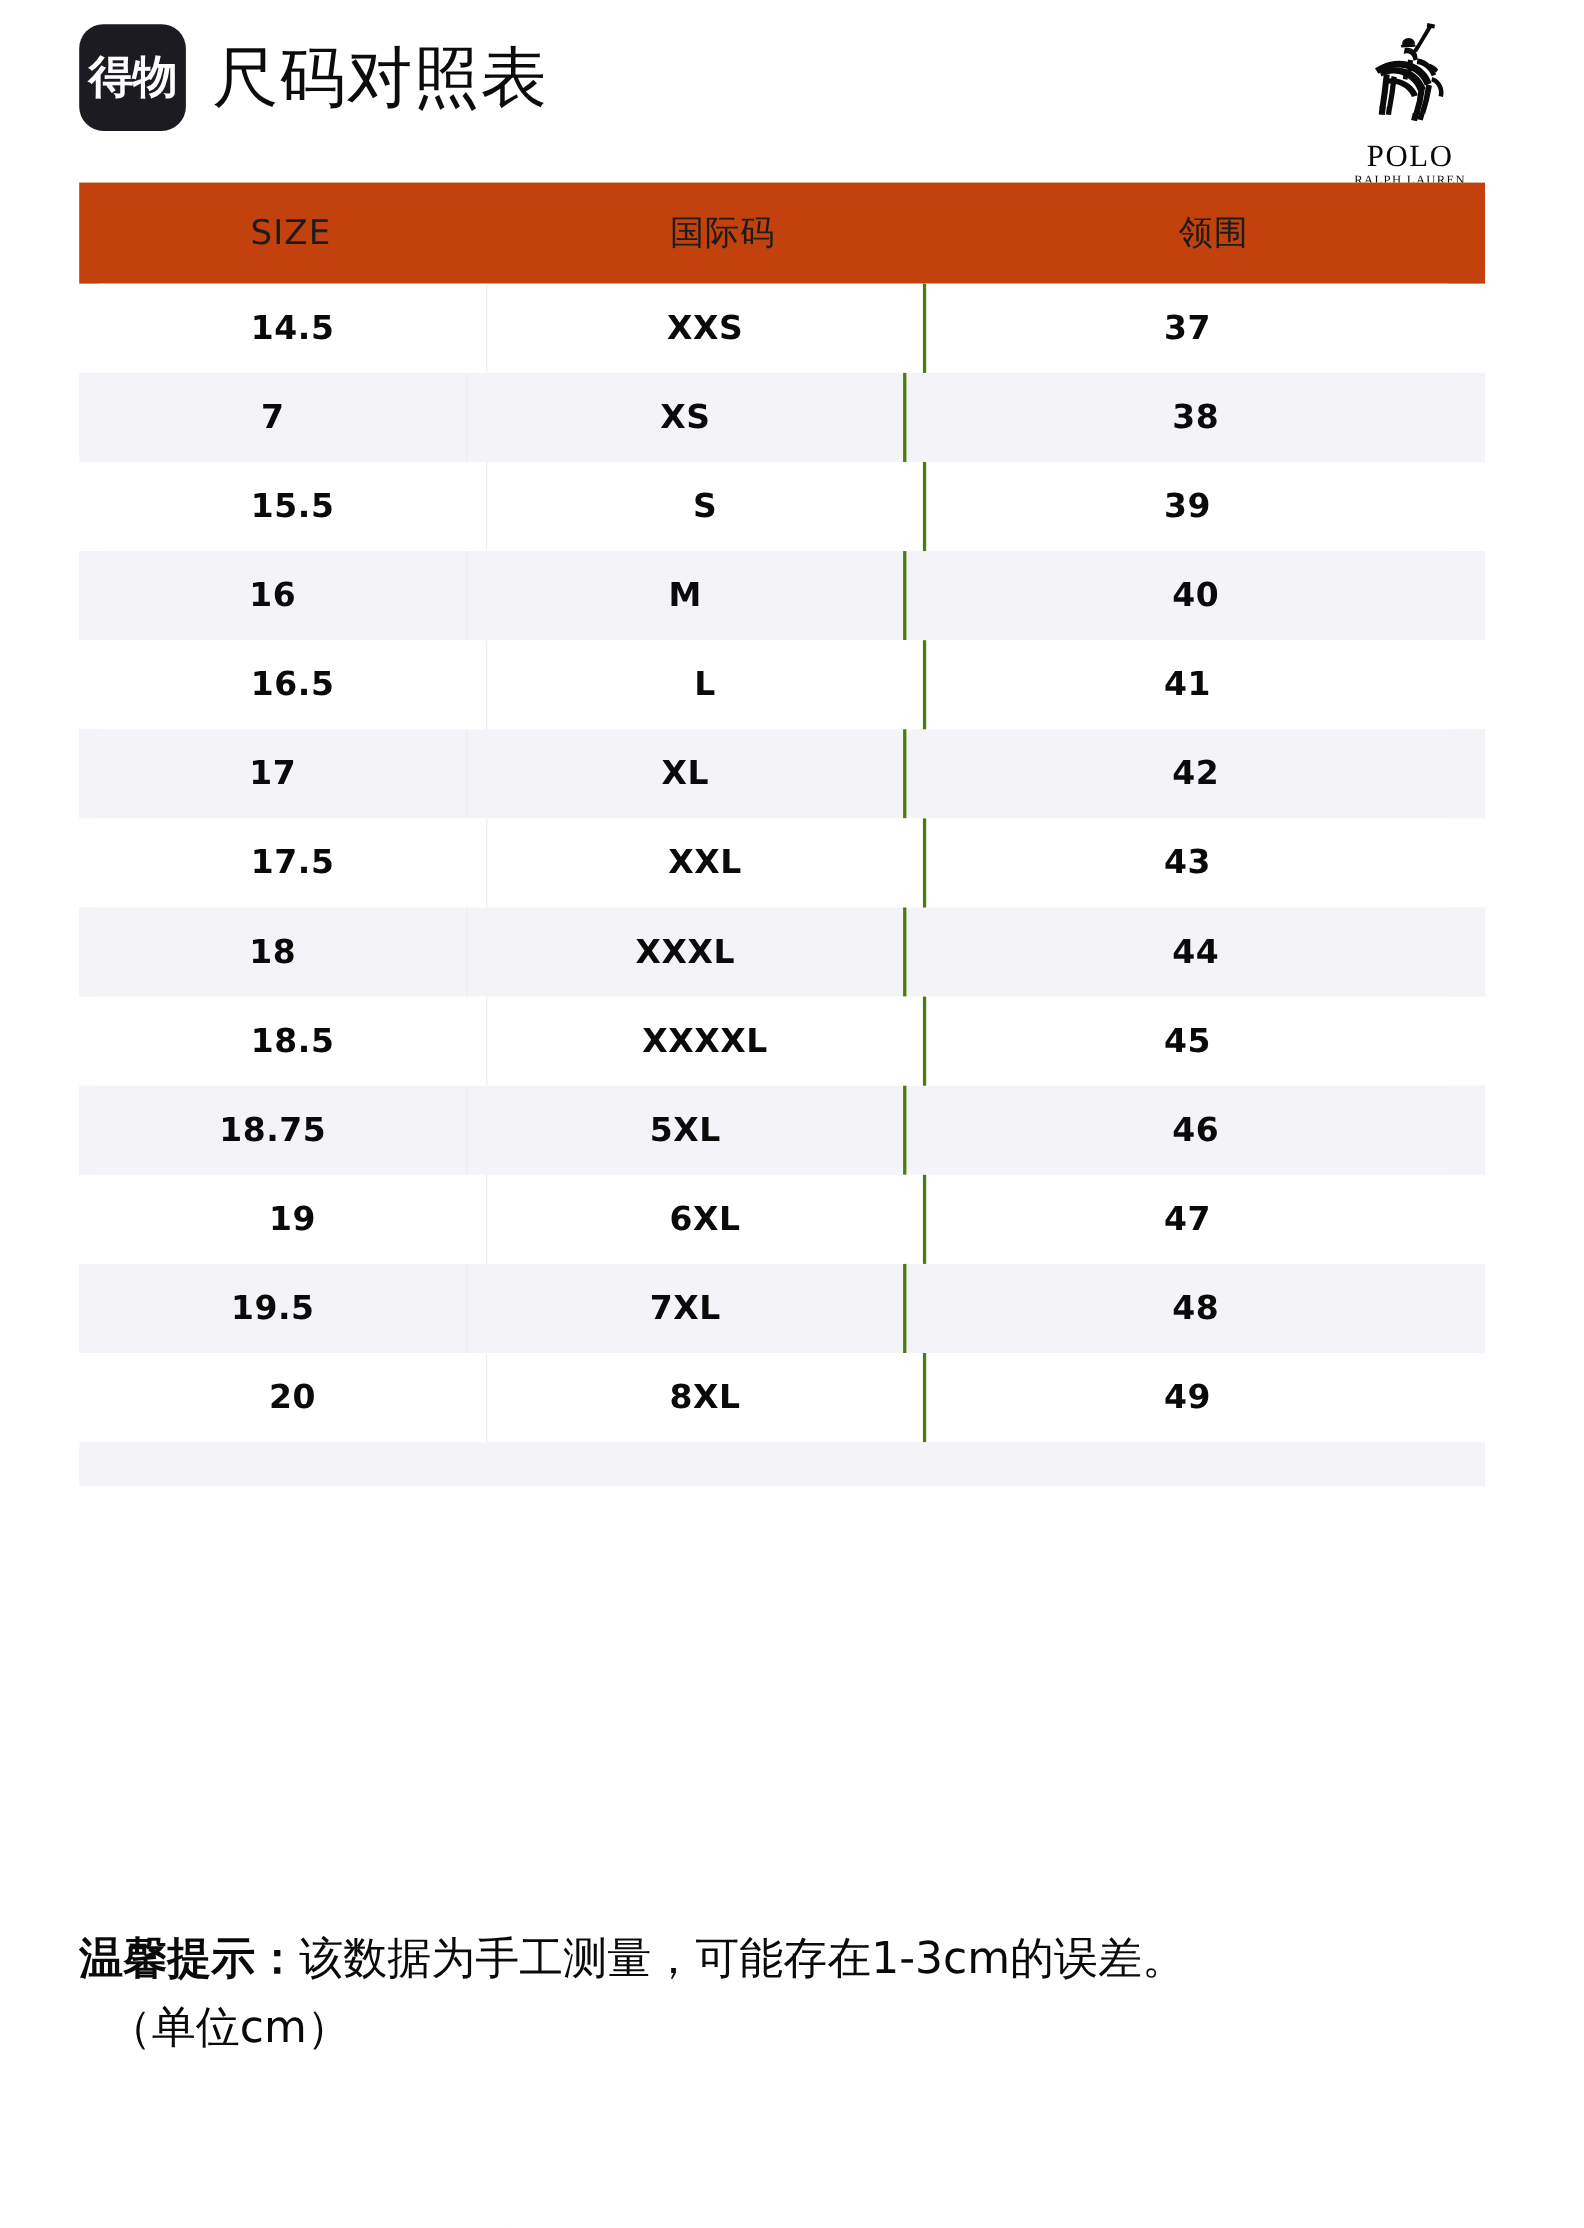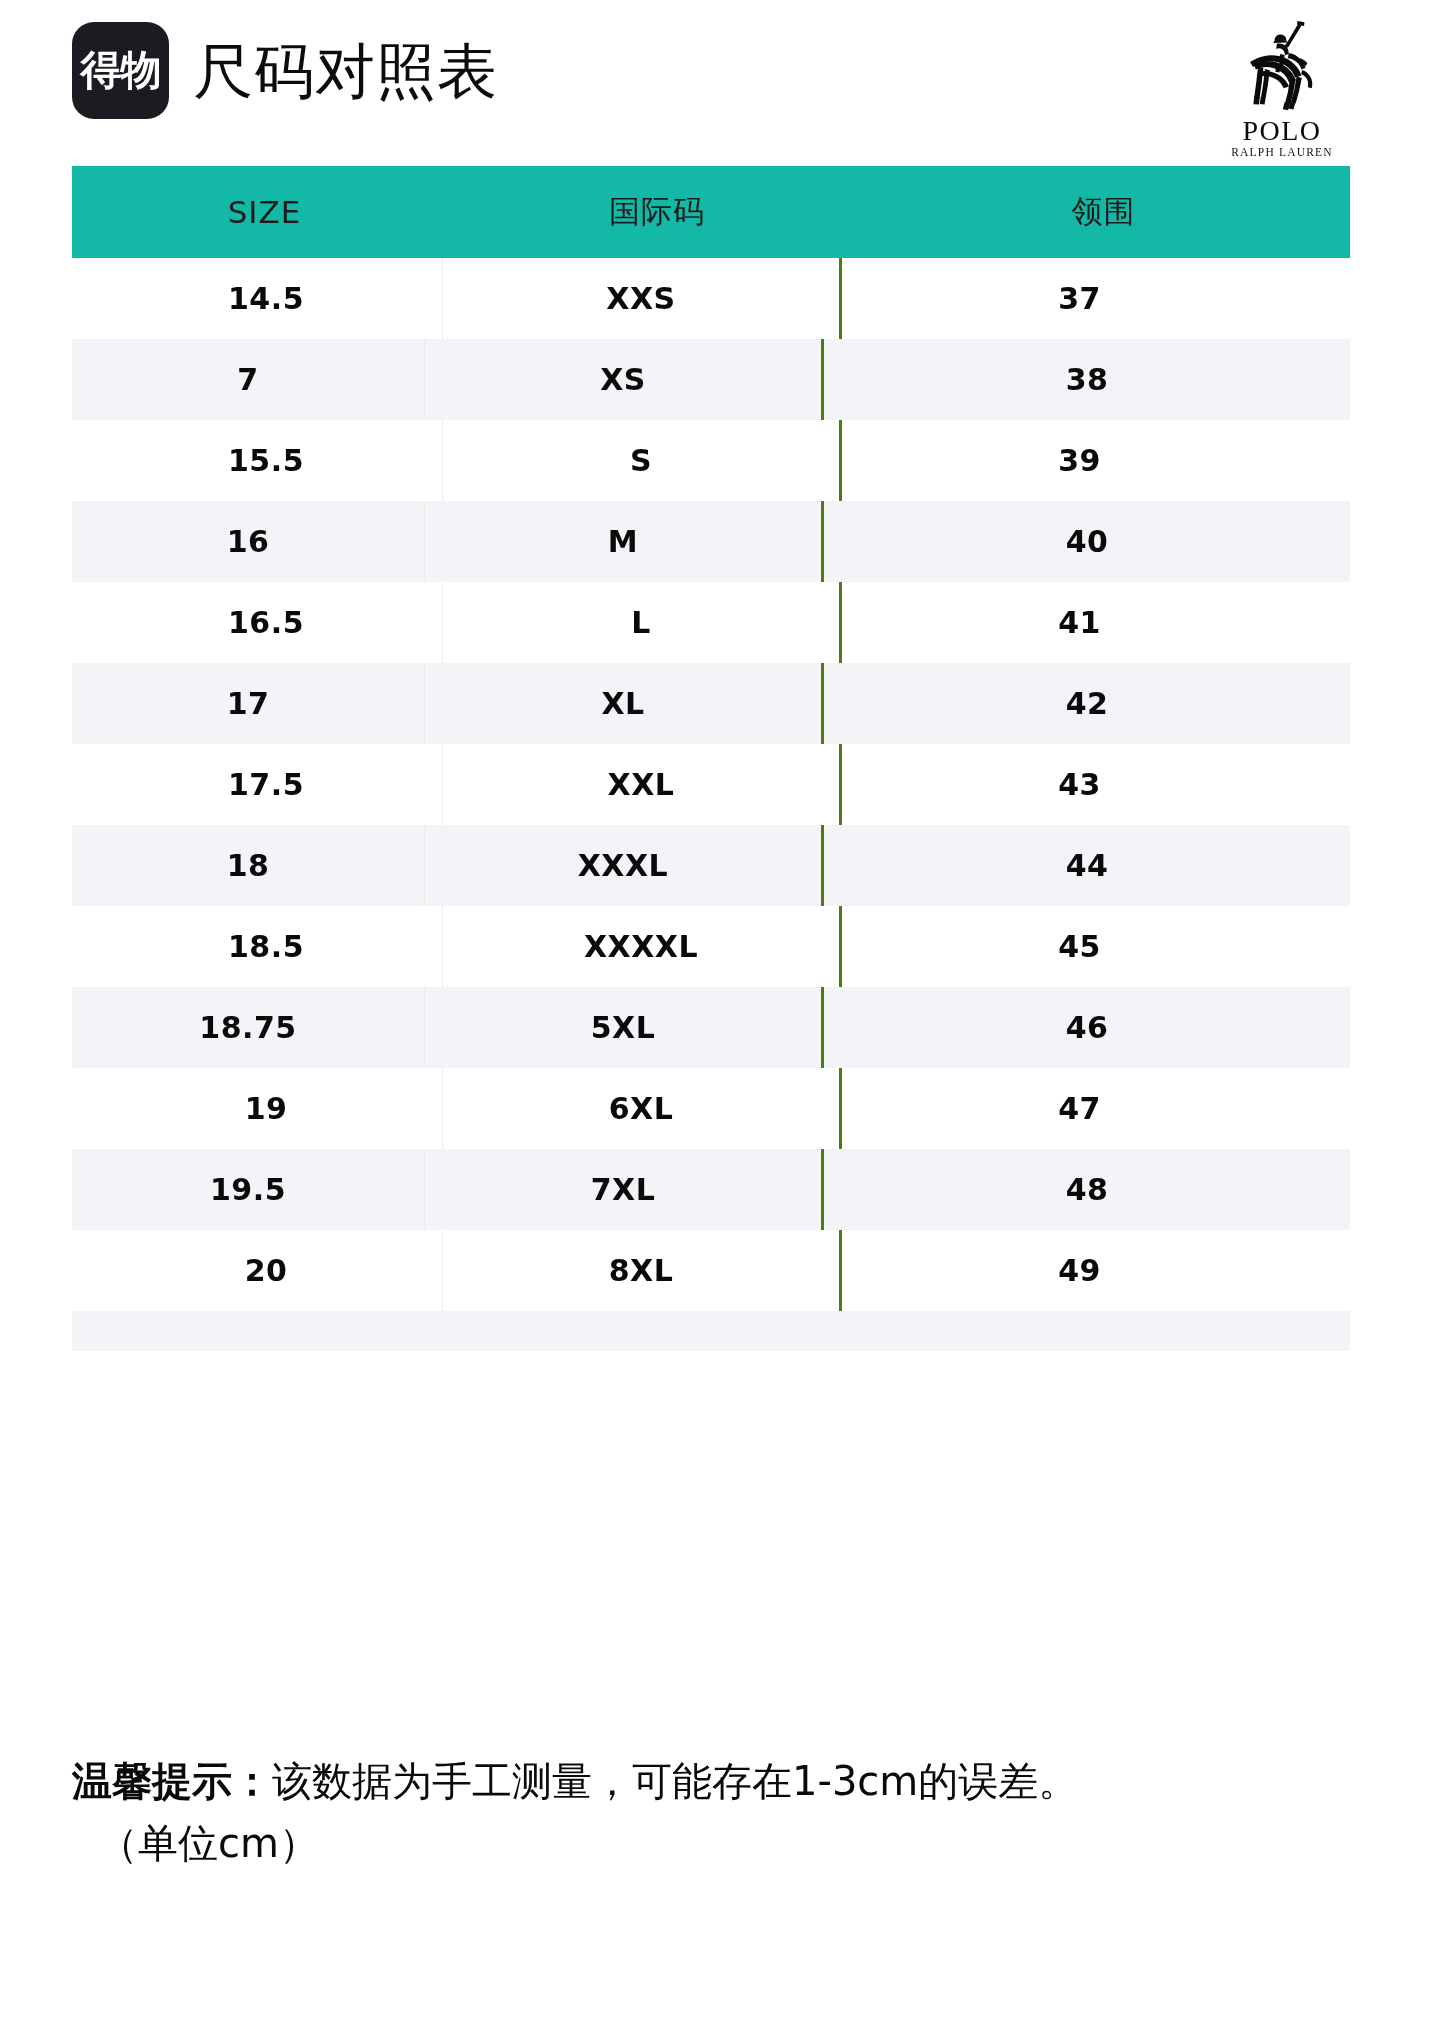--- a/index.html
+++ b/index.html
@@ -81,21 +81,21 @@
     align-items: center;
     margin-top: 2px;
   }
   .polo-mark { display:block; }
   .polo-word {
     font-family: "Liberation Serif", "DejaVu Serif", serif;
     font-size: 28px;
     letter-spacing: 1.5px;
     color: #0b0b0b;
     line-height: 1;
-    margin-top: 1px;
+    margin-top: 13px;
     font-weight: 400;
   }
   .polo-sub {
     font-family: "Liberation Serif", "DejaVu Serif", serif;
     font-size: 11.5px;
     letter-spacing: 1.2px;
     color: #121212;
     line-height: 1;
     margin-top: 2px;
     font-weight: 400;
@@ -113,21 +113,21 @@
   }
 
   .t-row {
     display: flex;
     width: 100%;
     box-sizing: border-box;
   }
 
   .t-head {
     height: 92px;
-    background: #14b8a6;
+    background: #c2410c;
   }
   .t-head .t-cell {
     font-size: 31px;
     font-weight: 400;
     color: #1c1c1c;
     letter-spacing: 1px;
     font-family: "DejaVu Sans", sans-serif;
   }
 
   .t-body-row {

